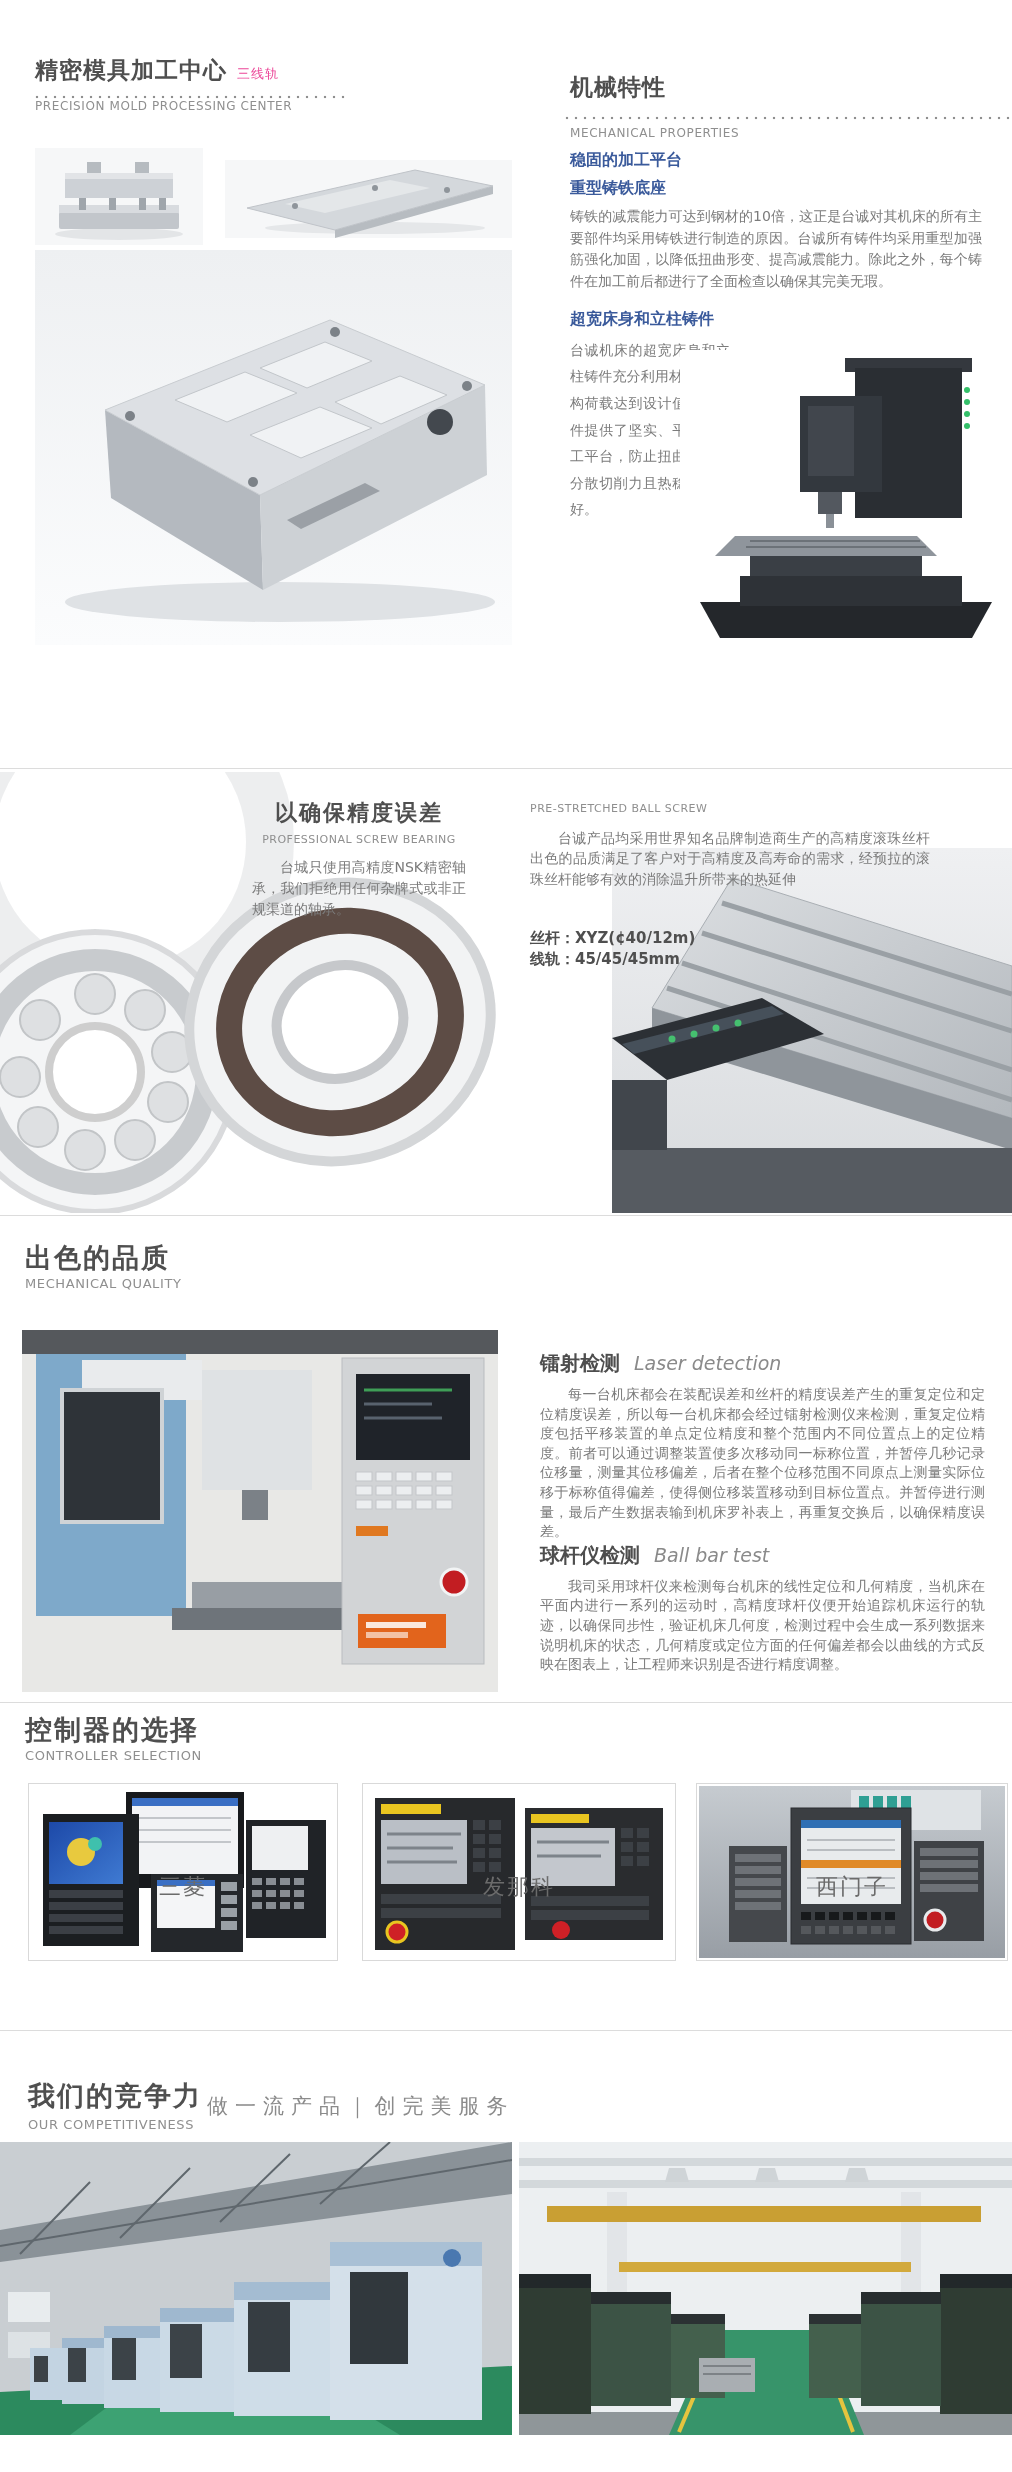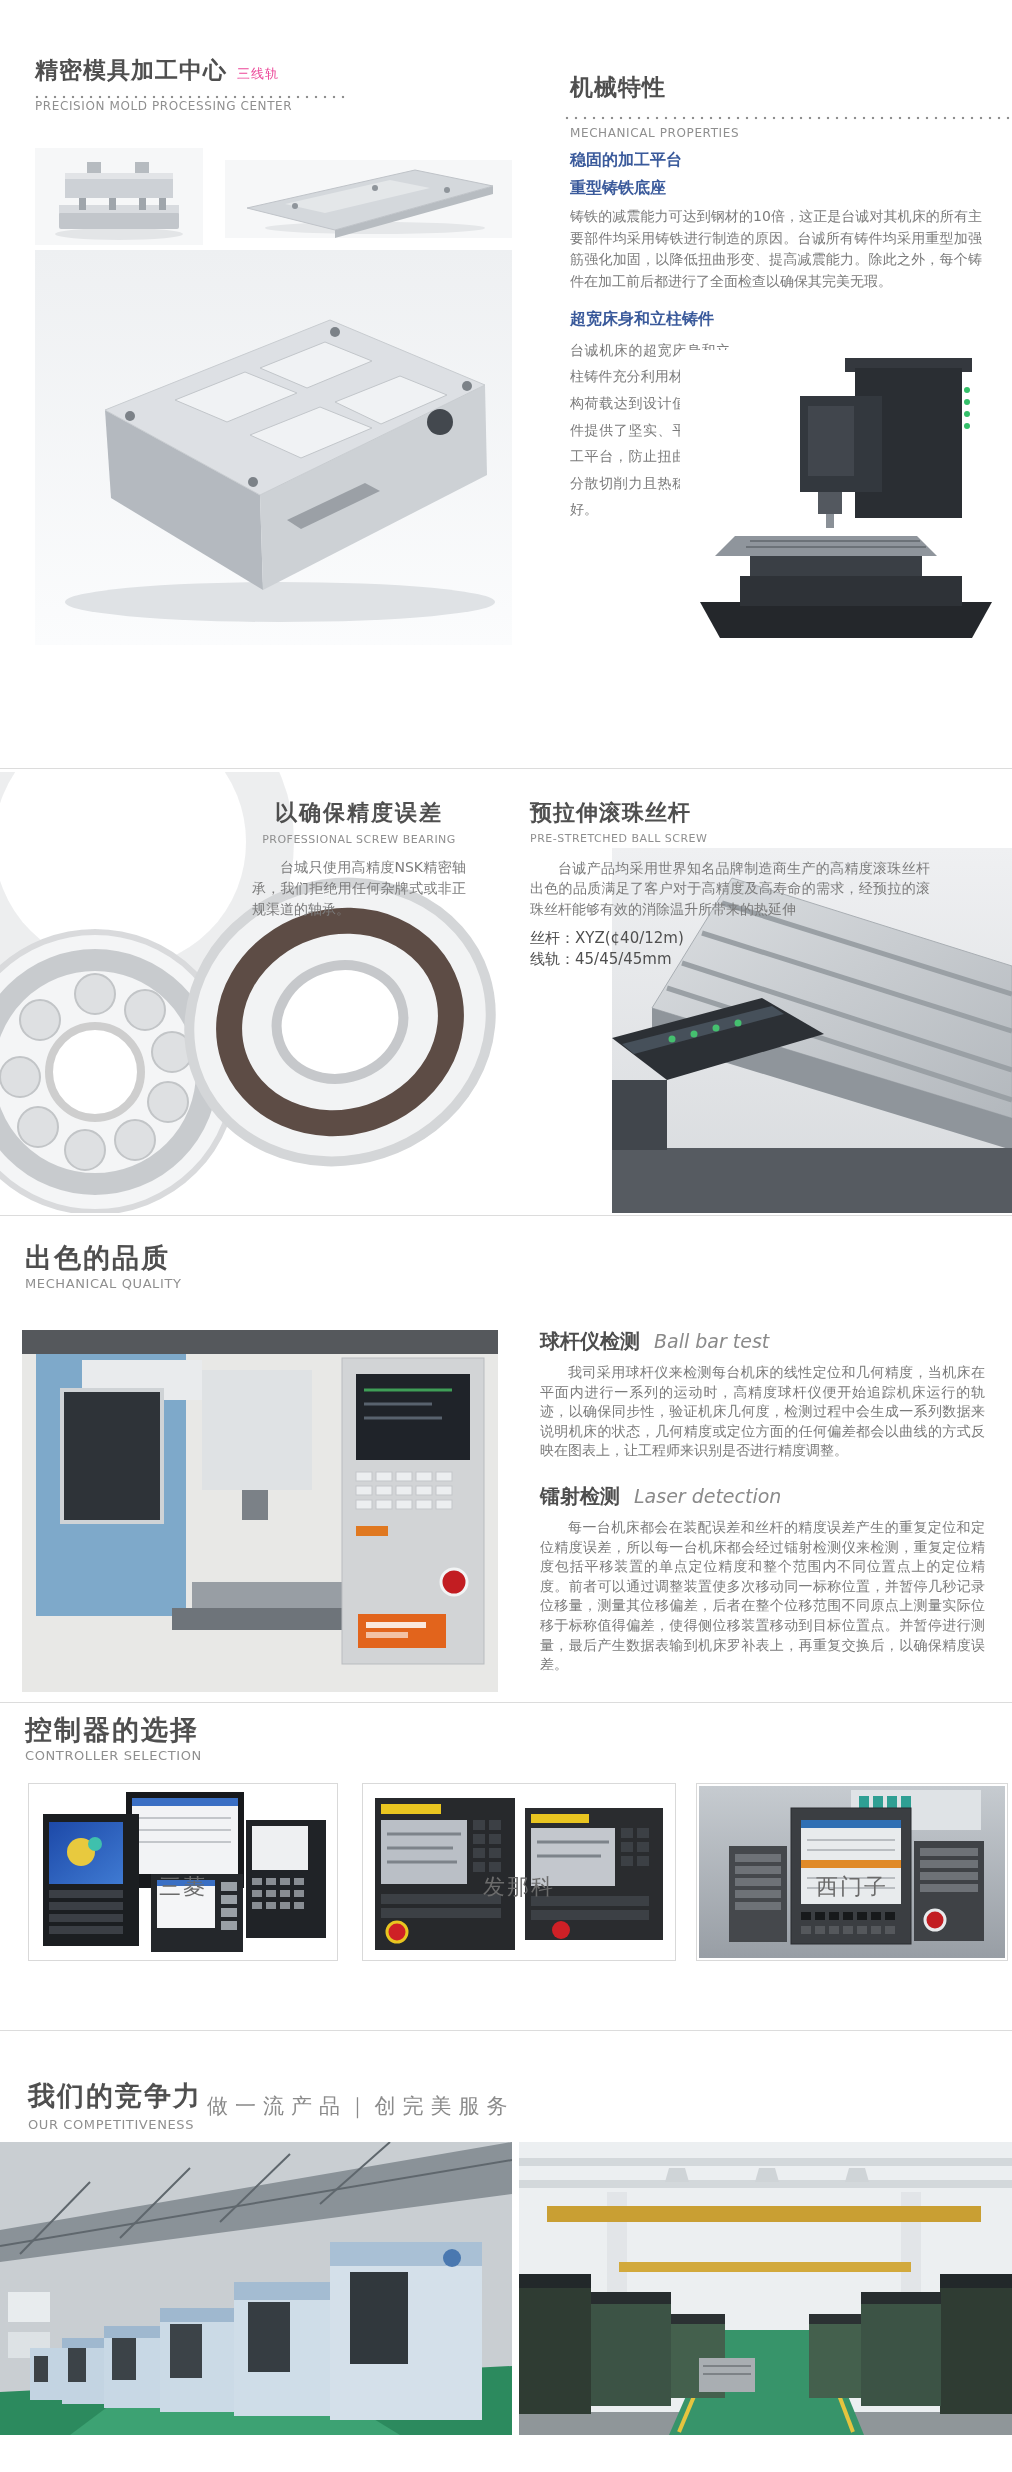--- a/index.html
+++ b/index.html
@@ -17,21 +17,21 @@
   .p-body{font-size:14px;color:#7b7b7b;line-height:1.55;text-align:justify;margin:0 0 16px 0;}
   .p-narrow{width:160px;line-height:1.9;text-align:justify;}
   .photo{position:absolute;overflow:hidden;}
   .photo svg{display:block;}
   .s2-ltitle{font-size:22px;font-weight:bold;color:#4f4f4f;text-align:center;letter-spacing:2px;}
   .s2-len{font-size:11px;color:#8f8f8f;text-align:center;letter-spacing:.5px;margin-top:5px;}
   .s2-lp{font-size:14px;color:#7b7b7b;line-height:1.5;text-align:justify;text-indent:2em;margin-top:11px;}
   .s2-rtitle{font-size:22px;font-weight:bold;color:#4f4f4f;letter-spacing:1px;}
   .s2-ren{font-size:11px;color:#8f8f8f;letter-spacing:.5px;margin-top:4px;}
   .s2-rp{font-size:14px;color:#7b7b7b;line-height:1.45;text-indent:2em;margin-top:13px;width:400px;text-align:justify;}
-  .spec{font-size:15px;font-weight:normal;color:#4f4f4f;line-height:1.4;}
+  .spec{font-size:15px;font-weight:bold;color:#4f4f4f;line-height:1.4;}
   .s3-h{font-size:20px;font-weight:bold;color:#4d4d4d;display:inline-block;}
   .s3-hen{font-size:19px;font-style:italic;color:#8a8a8a;display:inline-block;margin-left:14px;}
   .s3-p{font-size:14px;color:#7b7b7b;line-height:1.4;text-align:justify;text-indent:2em;margin:8px 0 0 0;}
   .brandbox{position:absolute;top:1783px;height:178px;background:#fff;border:1px solid #d9d9d9;box-sizing:border-box;padding:2px;}
   .brandlabel{position:absolute;top:1872px;font-size:22px;color:#6b6b6b;text-align:center;letter-spacing:2px;}
   .tagline{font-size:21px;color:#8b8b8b;letter-spacing:7px;white-space:nowrap;}
 </style>
 </head>
 <body>
 
@@ -203,21 +203,20 @@
       <circle cx="60" cy="191" r="3.5" fill="#45c06f"></circle>
         <circle cx="82" cy="186" r="3.5" fill="#45c06f"></circle>
       <circle cx="104" cy="180" r="3.5" fill="#45c06f"></circle>
         <circle cx="126" cy="175" r="3.5" fill="#45c06f"></circle>
       <rect x="0" y="300" width="400" height="65" fill="#565b61"></rect>
       <rect x="0" y="232" width="55" height="70" fill="#41464c"></rect>
     </svg>
   </div>
 
   <div class="abs" style="left:530px;top:798px;width:455px;">
-    <div class="s2-rtitle">预拉伸滚珠丝杆</div>
     <div class="s2-ren">PRE-STRETCHED BALL SCREW</div>
     <div class="s2-rp">台诚产品均采用世界知名品牌制造商生产的高精度滚珠丝杆出色的品质满足了客户对于高精度及高寿命的需求，经预拉的滚珠丝杆能够有效的消除温升所带来的热延伸</div>
   </div>
   <div class="abs" style="left:530px;top:928px;width:230px;">
     <div class="spec"><span>丝杆：</span><span>XYZ(¢40/12m)</span></div>
     <div class="spec"><span>线轨：</span><span>45/45/45mm</span></div>
   </div>
 
   <div class="divider" style="top:1215px;"></div>
 
@@ -261,27 +260,27 @@
       </g>
       <rect x="334" y="196" width="32" height="10" fill="#e07820"></rect>
       <circle cx="432" cy="252" r="13" fill="#c21d22" stroke="#f2f4f5" stroke-width="3"></circle>
       <rect x="336" y="284" width="88" height="34" fill="#e2641c"></rect>
       <rect x="344" y="292" width="60" height="6" fill="#ffffff" opacity="0.85"></rect>
       <rect x="344" y="302" width="42" height="6" fill="#ffffff" opacity="0.6"></rect>
     </svg>
   </div>
 
   <div class="abs" style="left:540px;top:1328px;width:445px;">
+    <div style="margin-top:22px;">
+      <span class="s3-h">镭射检测</span><span class="s3-hen">Laser detection</span>
+      <p class="s3-p">每一台机床都会在装配误差和丝杆的精度误差产生的重复定位和定位精度误差，所以每一台机床都会经过镭射检测仪来检测，重复定位精度包括平移装置的单点定位精度和整个范围内不同位置点上的定位精度。前者可以通过调整装置使多次移动同一标称位置，并暂停几秒记录位移量，测量其位移偏差，后者在整个位移范围不同原点上测量实际位移于标称值得偏差，使得侧位移装置移动到目标位置点。并暂停进行测量，最后产生数据表输到机床罗补表上，再重复交换后，以确保精度误差。</p>
+    </div>
     <div>
       <span class="s3-h">球杆仪检测</span><span class="s3-hen">Ball bar test</span>
       <p class="s3-p">我司采用球杆仪来检测每台机床的线性定位和几何精度，当机床在平面内进行一系列的运动时，高精度球杆仪便开始追踪机床运行的轨迹，以确保同步性，验证机床几何度，检测过程中会生成一系列数据来说明机床的状态，几何精度或定位方面的任何偏差都会以曲线的方式反映在图表上，让工程师来识别是否进行精度调整。</p>
-    </div>
-    <div style="margin-top:22px;">
-      <span class="s3-h">镭射检测</span><span class="s3-hen">Laser detection</span>
-      <p class="s3-p">每一台机床都会在装配误差和丝杆的精度误差产生的重复定位和定位精度误差，所以每一台机床都会经过镭射检测仪来检测，重复定位精度包括平移装置的单点定位精度和整个范围内不同位置点上的定位精度。前者可以通过调整装置使多次移动同一标称位置，并暂停几秒记录位移量，测量其位移偏差，后者在整个位移范围不同原点上测量实际位移于标称值得偏差，使得侧位移装置移动到目标位置点。并暂停进行测量，最后产生数据表输到机床罗补表上，再重复交换后，以确保精度误差。</p>
     </div>
   </div>
 
   <div class="divider" style="top:1702px;"></div>
 
   <div class="abs" style="left:25px;top:1712px;">
     <div class="t-big">控制器的选择</div>
     <div class="t-en" style="font-size:13px;">CONTROLLER SELECTION</div>
   </div>
 

